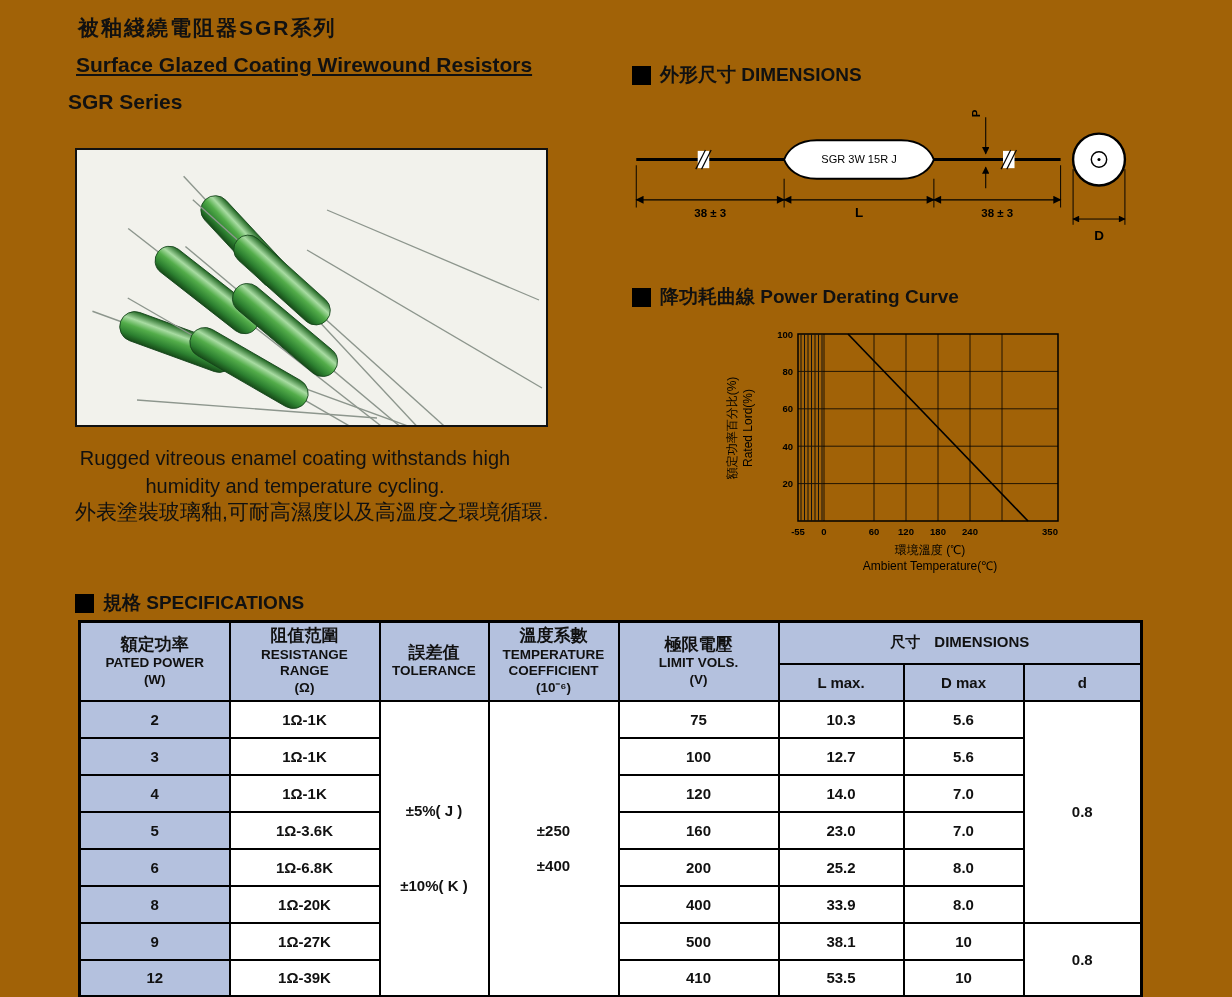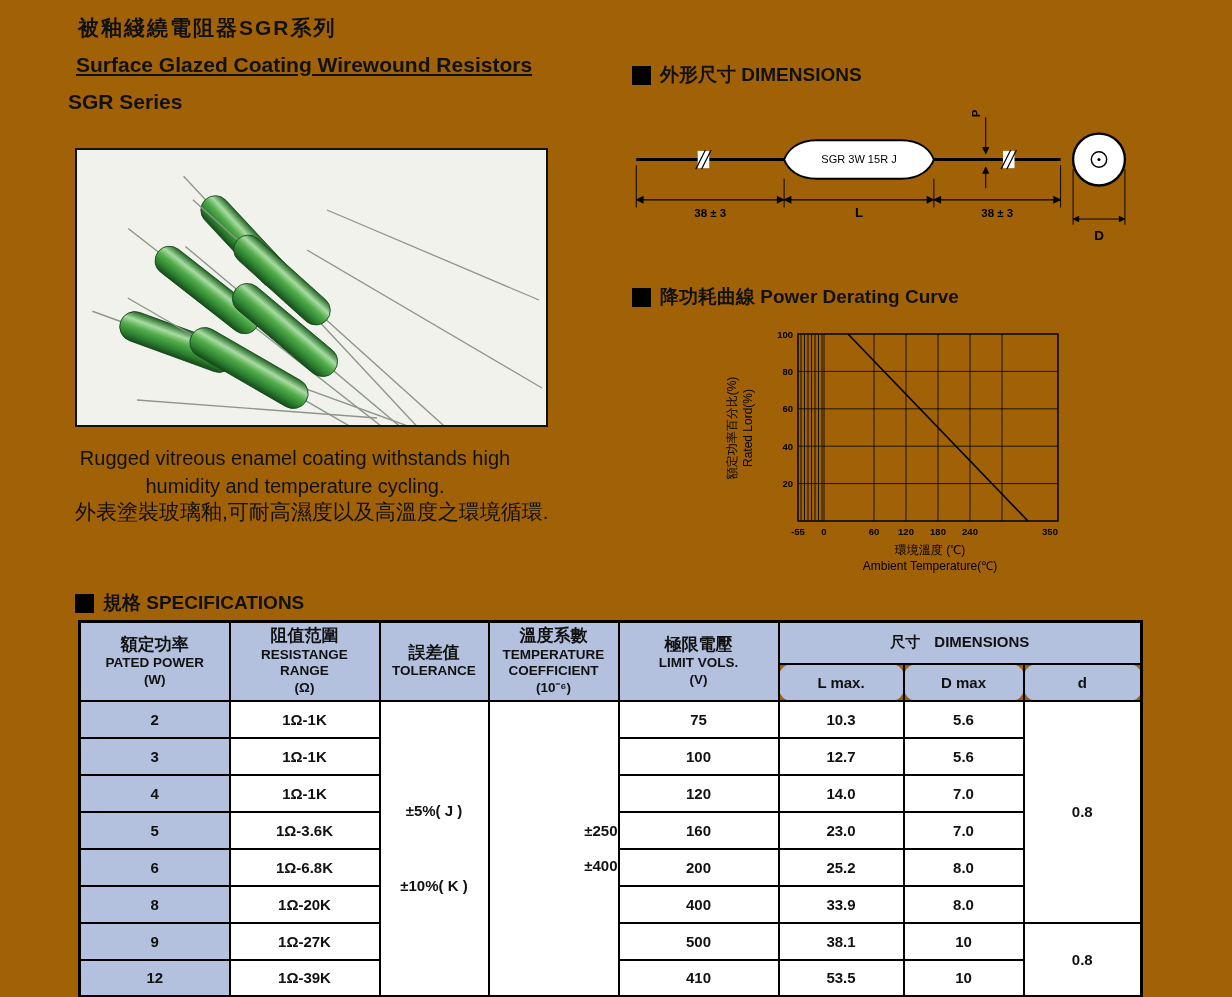--- a/index.html
+++ b/index.html
@@ -26,31 +26,31 @@
   #spec-heading { left:75px; top:590px; }
 
   #dim-drawing { position:absolute; left:628px; top:100px; }
   #curve-chart { position:absolute; left:698px; top:316px; }
 
   
   .spec-table { position:absolute; left:78px; top:620px; border-collapse:collapse; table-layout:fixed; border:3px solid #000; }
   .spec-table th, .spec-table td { border:2px solid #000; text-align:center; vertical-align:middle; }
   .spec-table thead th { background:var(--table-header-bg, #b4c1de); font-weight:700; padding:2px 0; }
   .spec-table thead tr:first-child { height:42px; }
-  .spec-table thead tr:last-child th { height:37px; font-size:15px;border-radius:13px; }
+  .spec-table thead tr:last-child th { height:37px; font-size:15px; }
   .zh { font-size:17px; font-weight:700; line-height:1.25; }
   .en { font-size:13.5px; font-weight:700; line-height:1.25; }
   .dims-group { word-spacing:10px; font-size:15px; font-weight:700; }
   .spec-table tbody tr { height:37px; }
   .spec-table tbody td { font-size:15px; font-weight:700; background:#fff; }
   .spec-table tbody td.power { background:var(--table-header-bg, #b4c1de); }
   .spec-table td.merged { padding:0; }
   .stack { display:flex; flex-direction:column; align-items:center; justify-content:center; height:292px; }
   .stack.gap50 { gap:58px; }
-  .stack.gap22 { gap:18px;align-items:flex-end; }
+  .stack.gap22 { gap:18px; }
 </style>
 </head>
 <body>
 
 <div class="page">
 
   <div class="title-zh">被釉綫繞電阻器SGR系列</div>
   <div class="title-en">Surface Glazed Coating Wirewound Resistors</div>
   <div class="title-series">SGR Series</div>
 

